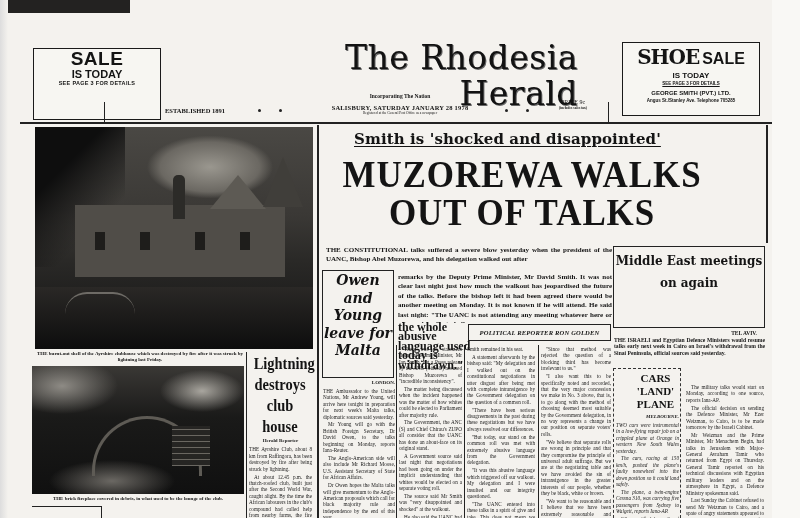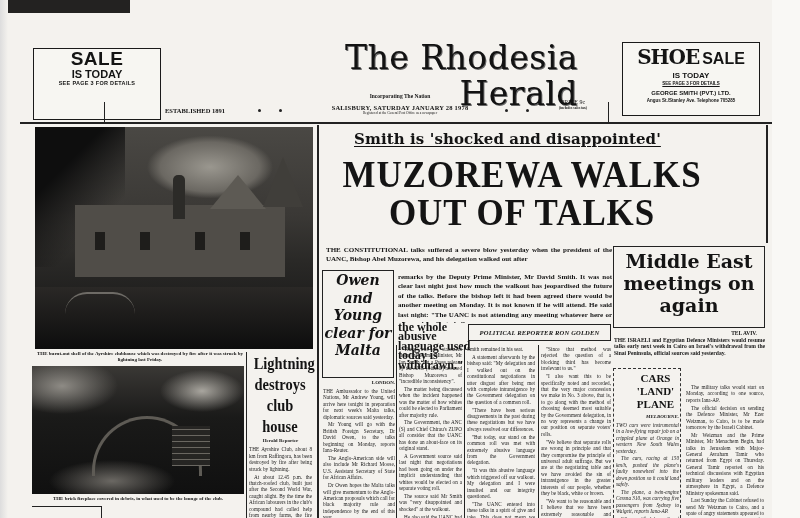--- a/index.html
+++ b/index.html
@@ -87,21 +87,21 @@
 
   .col { position: absolute; font-size: 5.2px; line-height: 6.4px; text-align: justify; font-family: "Liberation Serif", serif; color: #1a1a1a; }
   .col p { margin-bottom: 1.5px; text-indent: 5px; }
   .col .dl { text-align: right; font-weight: bold; font-size: 5px; text-indent: 0; }
   .col .byl { text-align: center; font-weight: bold; font-size: 5px; text-indent: 0; margin-bottom: 2px; }
   .col .first { text-indent: 0; }
 
   .light-head { position: absolute; left: 249px; top: 353px; width: 62px; text-align: center; font-family: "Liberation Serif", serif; font-weight: bold; font-size: 17px; line-height: 21px; transform: scaleX(0.85); }
 
   .me-box { position: absolute; left: 613px; top: 246px; width: 152px; height: 82px; border: 1px solid #222; }
-  .me-head { position: absolute; left: 613px; top: 250px; width: 152px; text-align: center; font-family: "DejaVu Serif", serif; font-weight: bold; font-size: 19px; line-height: 22px; }
+  .me-head { position: absolute; left: 613px; top: 250px; width: 152px; text-align: center; font-family: "DejaVu Serif", serif; font-weight: bold; font-size: 12px; line-height: 22px; }
   .me-lead { position: absolute; left: 614px; top: 330px; width: 151px; font-size: 5.6px; font-weight: bold; line-height: 6.6px; text-align: justify; }
   .cars-box { position: absolute; left: 613px; top: 368px; width: 68px; height: 150px; border: 1px dashed #333; border-bottom: none; }
   .cars-head { position: absolute; left: 613px; top: 372px; width: 68px; text-align: center; font-family: "Liberation Serif", serif; font-weight: bold; font-size: 11px; line-height: 13px; padding-left: 17px; }
   .margin-right { position: absolute; left: 772px; top: 0; width: 28px; height: 518px; background: #f9f8f5; }
   .binding { position: absolute; left: 0; top: 0; width: 8px; height: 518px; background: linear-gradient(90deg, #ddd 0%, #f4f2ee 100%); }
 </style>
 </head>
 <body>
 
 <div class="binding"></div>
@@ -184,21 +184,21 @@
 <div class="lead">
   <p>THE CONSTITUTIONAL talks suffered a severe blow yesterday when the president of the UANC, Bishop Abel Muzorewa, and his delegation walked out after</p>
 </div>
 <div class="lead-cont" style="height:50px; overflow:hidden;">
   <p>remarks by the Deputy Prime Minister, Mr David Smith. It was not clear last night just how much the walkout has jeopardised the future of the talks. Before the bishop left it had been agreed there would be another meeting on Monday. It is not known if he will attend. He said last night: "The UANC is not attending any meeting whatever here or after unless, first of all,</p>
 </div>
 <div class="lead-tail">the whole abusive language used today is withdrawn."</div>
 <div class="byline-box">POLITICAL REPORTER RON GOLDEN</div>
 
 <div class="sidebox"></div>
-<div class="side-head">Owen and Young clear for Malta</div>
+<div class="side-head">Owen and Young leave for Malta</div>
 <div class="col" style="left:323px; top:380px; width:72px; height:138px; overflow:hidden;">
   <p class="dl">LONDON.</p>
   <p class="first">THE Ambassador to the United Nations, Mr Andrew Young, will arrive here tonight in preparation for next week's Malta talks, diplomatic sources said yesterday.</p>
   <p>Mr Young will go with the British Foreign Secretary, Dr David Owen, to the talks beginning on Monday, reports Iana-Reuter.</p>
   <p>The Anglo-American side will also include Mr Richard Moose, U.S. Assistant Secretary of State for African Affairs.</p>
   <p>Dr Owen hopes the Malta talks will give momentum to the Anglo-American proposals which call for black majority rule and independence by the end of this year.</p>
 
 </div>
 <div class="rule-v" style="left:396px; top:345px; height:173px;"></div>
 

